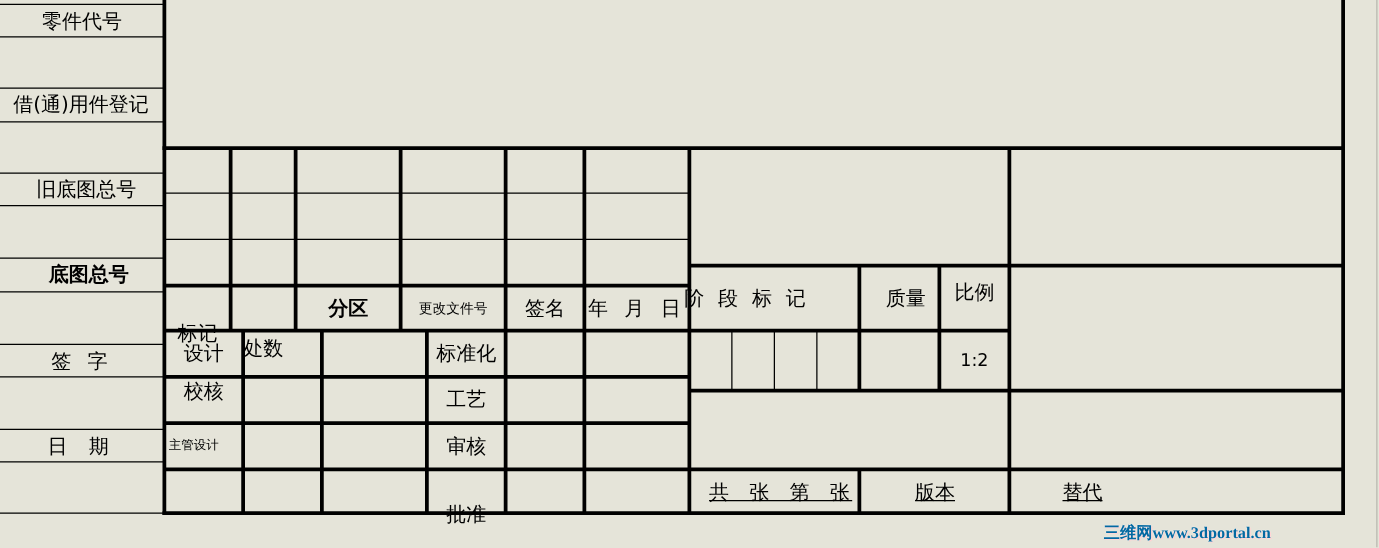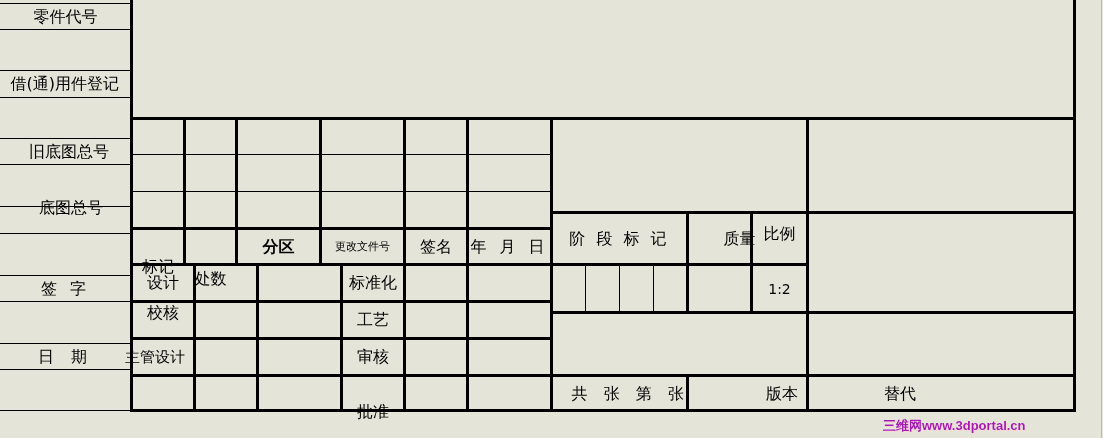--- a/index.html
+++ b/index.html
@@ -11,24 +11,24 @@
   }
   .ln { position:absolute; background:#000; }
   .h { height:1px; }
   .hT { height:3px; }
   .v { width:1px; }
   .vT { width:3px; }
   .lbl {
     position:absolute; display:flex; align-items:center; justify-content:center;
     font-size:16px; line-height:1; white-space:nowrap; letter-spacing:0px;
   }
-  .lbl.left { justify-content:flex-end; }
+  .lbl.left { justify-content:center;text-decoration:underline; }
   .wm {
     position:absolute; left:883px; top:417px; font-size:13px; font-weight:bold;
-    color:#a21caf; font-family:Liberation Sans, sans-serif;
+    color:#0369a1; font-family:Liberation Serif, serif;
     text-shadow:0 0 1px #fff, 1px 1px 0 #ffd0d0;
     letter-spacing:0px;
   }
 </style>
 </head>
 <body>
 
 <div>
   <div class="ln h" style="left:0;top:3px;width:131px;"></div>
   <div class="ln h" style="left:0;top:29px;width:131px;"></div>
@@ -40,21 +40,21 @@
   <div class="ln h" style="left:0;top:233px;width:131px;"></div>
   <div class="ln h" style="left:0;top:275px;width:131px;"></div>
   <div class="ln h" style="left:0;top:301px;width:131px;"></div>
   <div class="ln h" style="left:0;top:343px;width:131px;"></div>
   <div class="ln h" style="left:0;top:369px;width:131px;"></div>
   <div class="ln h" style="left:0;top:410px;width:131px;"></div>
 
   <div class="lbl" style="left:0;top:4px;width:131px;height:25px;">零件代号</div>
   <div class="lbl" style="left:0;top:71px;width:131px;height:26px;justify-content:flex-end;padding-right:12px;box-sizing:border-box;">借(通)用件登记</div>
   <div class="lbl" style="left:0;top:139px;width:131px;height:25px;justify-content:flex-end;padding-right:22px;box-sizing:border-box;">旧底图总号</div>
-  <div class="lbl" style="left:0;top:195px;width:131px;height:26px;justify-content:flex-end;padding-right:28px;box-sizing:border-box;">底图总号</div>
+  <div class="lbl" style="left:0;top:207px;width:131px;height:26px;justify-content:flex-end;padding-right:28px;box-sizing:border-box;font-weight:bold;">底图总号</div>
   <div class="lbl" style="left:0;top:276px;width:131px;height:25px;align-items:center;">
       <span style="white-space:pre;letter-spacing:4px;">签 字</span>
     </div>
   <div class="lbl" style="left:0;top:344px;width:131px;height:25px;">
       <span style="white-space:pre;letter-spacing:6px;">日 期</span>
     </div>
 </div>
 
 <div class="ln vT" style="left:130px;top:0;height:412px;"></div>
 <div class="ln vT" style="left:1073px;top:0;height:412px;"></div>
@@ -91,45 +91,45 @@
   <div class="ln hT" style="left:131px;top:337px;width:421px;"></div>
   <div class="ln hT" style="left:131px;top:374px;width:421px;"></div>
   <div class="ln vT" style="left:193px;top:264px;height:147px;"></div>
   <div class="ln vT" style="left:256px;top:264px;height:147px;"></div>
   <div class="ln vT" style="left:340px;top:264px;height:147px;"></div>
   <div class="ln vT" style="left:403px;top:264px;height:147px;"></div>
   <div class="ln vT" style="left:466px;top:264px;height:147px;"></div>
 
   <div class="lbl" style="left:133px;top:266px;width:60px;height:34px;">设计</div>
   <div class="lbl" style="left:133px;top:303px;width:60px;height:20px;">校核</div>
-  <div class="lbl" style="left:133px;top:340px;width:44px;height:34px;font-size:15px;">主管设计</div>
+  <div class="lbl" style="left:133px;top:340px;width:44px;height:34px;font-size:10px;">主管设计</div>
   <div class="lbl" style="left:343px;top:266px;width:60px;height:34px;">标准化</div>
   <div class="lbl" style="left:343px;top:303px;width:60px;height:34px;">工艺</div>
   <div class="lbl" style="left:343px;top:340px;width:60px;height:34px;">审核</div>
   <div class="lbl" style="left:343px;top:395px;width:60px;height:33px;">批准</div>
 </div>
 
 <div>
   <div class="ln vT" style="left:806px;top:118px;height:293px;"></div>
   <div class="ln hT" style="left:551px;top:211px;width:524px;"></div>
   <div class="ln hT" style="left:551px;top:263px;width:257px;"></div>
   <div class="ln hT" style="left:551px;top:311px;width:524px;"></div>
   <div class="ln hT" style="left:551px;top:374px;width:524px;"></div>
   <div class="ln vT" style="left:686px;top:212px;height:101px;"></div>
   <div class="ln vT" style="left:750px;top:212px;height:101px;"></div>
   <div class="ln vT" style="left:686px;top:375px;height:36px;"></div>
 
   <div class="ln v" style="left:585px;top:265px;height:47px;"></div>
   <div class="ln v" style="left:619px;top:265px;height:47px;"></div>
   <div class="ln v" style="left:653px;top:265px;height:47px;"></div>
 
-  <div class="lbl" style="left:553px;top:214px;width:133px;height:49px;">
+  <div class="lbl" style="left:531px;top:214px;width:133px;height:49px;">
       <span style="white-space:pre;letter-spacing:3px;">阶 段 标 记</span>
     </div>
-  <div class="lbl" style="left:706px;top:214px;width:67px;height:49px;">质量</div>
+  <div class="lbl" style="left:691px;top:214px;width:67px;height:49px;">质量</div>
   <div class="lbl" style="left:753px;top:214px;width:53px;height:39px;">比例</div>
   <div class="lbl" style="left:753px;top:266px;width:53px;height:45px;font-size:14px;">1:2</div>
   <div class="lbl left" style="left:563px;top:377px;width:123px;height:33px;">
       <span style="white-space:pre;letter-spacing:2px;">共  张  第  张</span>
     </div>
   <div class="lbl left" style="left:698px;top:377px;width:100px;height:33px;">版本</div>
   <div class="lbl left" style="left:816px;top:377px;width:100px;height:33px;">替代</div>
 </div>
 
 <div class="ln v" style="left:1101px;top:0;height:438px;background:#b8b7ae;"></div>

